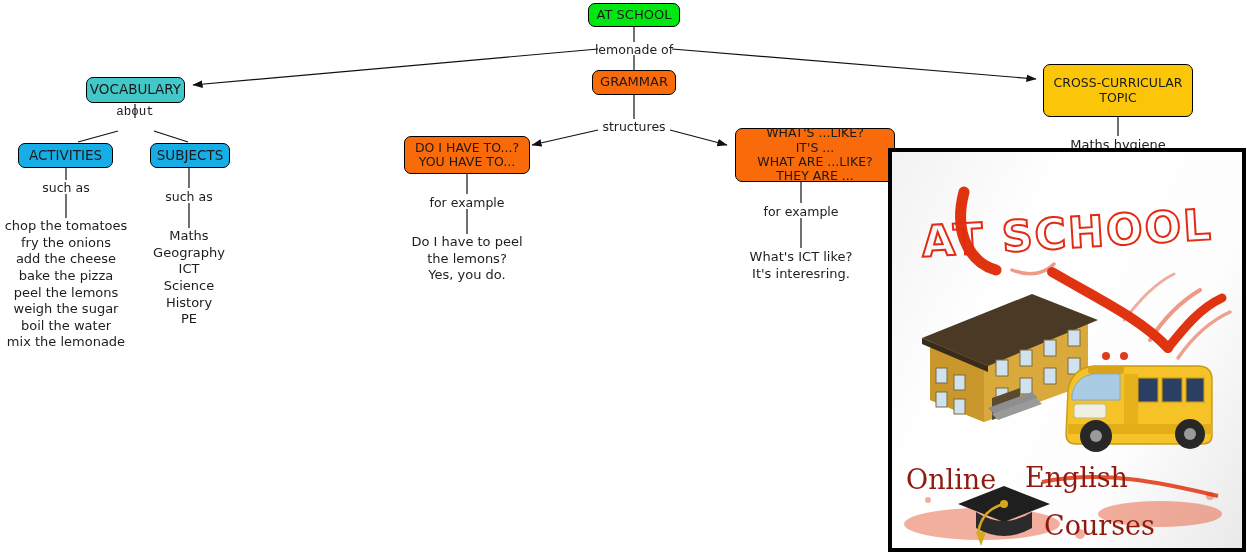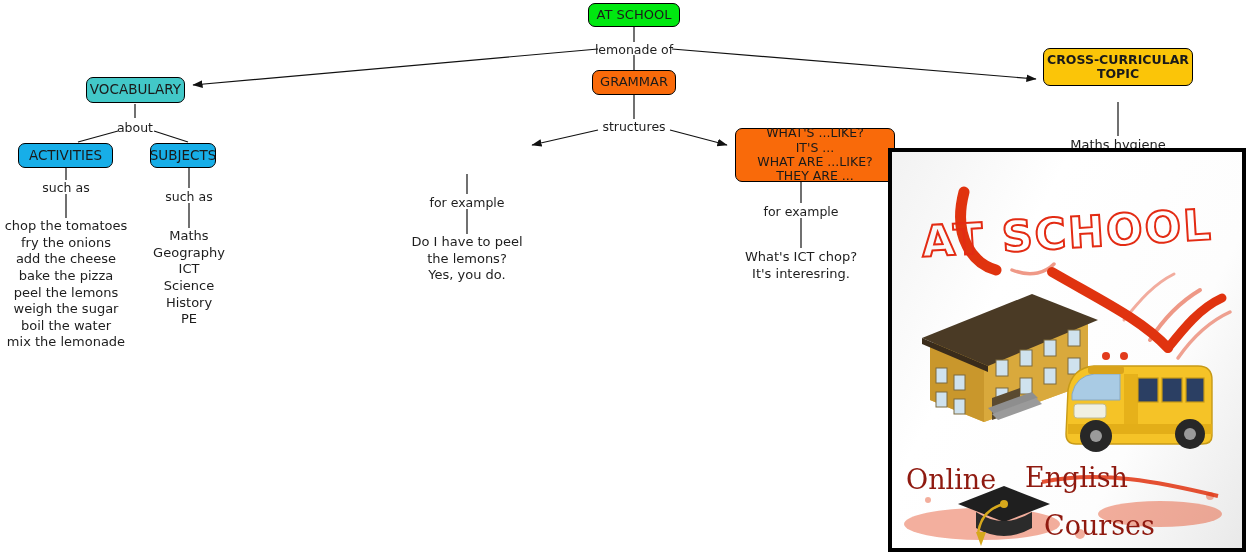--- a/index.html
+++ b/index.html
@@ -141,36 +141,38 @@
       <line x1="1118" y1="102" x2="1118" y2="136"></line>
     </g>
   </svg>
 
   <div class="node node-green" style="left:588px; top:3px; width:92px; height:24px; font-size:13px;">AT SCHOOL</div>
 
   <div class="node node-teal" style="left:86px; top:77px; width:99px; height:26px; font-size:13.5px;">VOCABULARY</div>
 
   <div class="node node-orange" style="left:592px; top:70px; width:84px; height:25px; font-size:13px;">GRAMMAR</div>
 
-  <div class="node node-yellow" style="left:1043px; top:48px; width:150px; height:38px; font-size:12.5px;font-weight:bold;">CROSS-CURRICULAR
+  <div class="node node-yellow" style="left:1043px; top:64px; width:150px; height:53px; font-size:12.5px;">CROSS-CURRICULAR
 TOPIC</div>
 
   <div class="node node-blue" style="left:18px; top:143px; width:95px; height:25px; font-size:13.5px;">ACTIVITIES</div>
 
-  <div class="node node-blue" style="left:150px; top:143px; width:66px; height:25px; font-size:13.5px;">SUBJECTS</div>
-
+  <div class="node node-blue" style="left:150px; top:143px; width:80px; height:25px; font-size:13.5px;">SUBJECTS</div>
+
+  <div class="node node-orange" style="left:404px; top:136px; width:126px; height:38px; font-size:12.5px;">DO I HAVE TO...?
+YOU HAVE TO...</div>
 
   <div class="node node-orange" style="left:735px; top:128px; width:160px; height:54px; font-size:12.5px;text-align:center;">WHAT'S ...LIKE?
 IT'S ...
 WHAT ARE ...LIKE?
 THEY ARE ...</div>
 
   <div class="lbl lbl-link" style="left:584px; top:42px; width:100px;">lemonade of</div>
 
-  <div class="lbl lbl-link" style="left:105px; top:120px; width:60px;">about</div>
+  <div class="lbl lbl-link" style="left:105px; top:104px; width:60px;font-family:Liberation Mono, monospace;">about</div>
 
   <div class="lbl lbl-link" style="left:26px; top:180px; width:80px;">such as</div>
 
   <div class="lbl lbl-link" style="left:149px; top:189px; width:80px;">such as</div>
 
   <div class="lbl lbl-link" style="left:596px; top:119px; width:76px;">structures</div>
 
   <div class="lbl lbl-link" style="left:424px; top:195px; width:86px;">for example</div>
 
   <div class="lbl lbl-link" style="left:758px; top:204px; width:86px;">for example</div>
@@ -188,21 +190,21 @@
 Geography
 ICT
 Science
 History
 PE</div>
 
   <div class="lbl lbl-list" style="left:394px; top:234px; width:146px;">Do I have to peel
 the lemons?
 Yes, you do.</div>
 
-  <div class="lbl lbl-list" style="left:731px; top:249px; width:140px;">What's ICT chop?
+  <div class="lbl lbl-list" style="left:731px; top:249px; width:140px;">What's ICT like?
 It's interesring.</div>
 
   <div class="lbl lbl-list" style="left:1058px; top:137px; width:120px;">Maths hygiene</div>
 
   <div class="poster">
 
     <svg width="350" height="396" viewBox="0 0 350 396">
 
       <g fill="none" stroke="#e0330f" stroke-linecap="round">
         <path d="M72,40 C60,86 82,112 104,118" stroke-width="11"></path>

